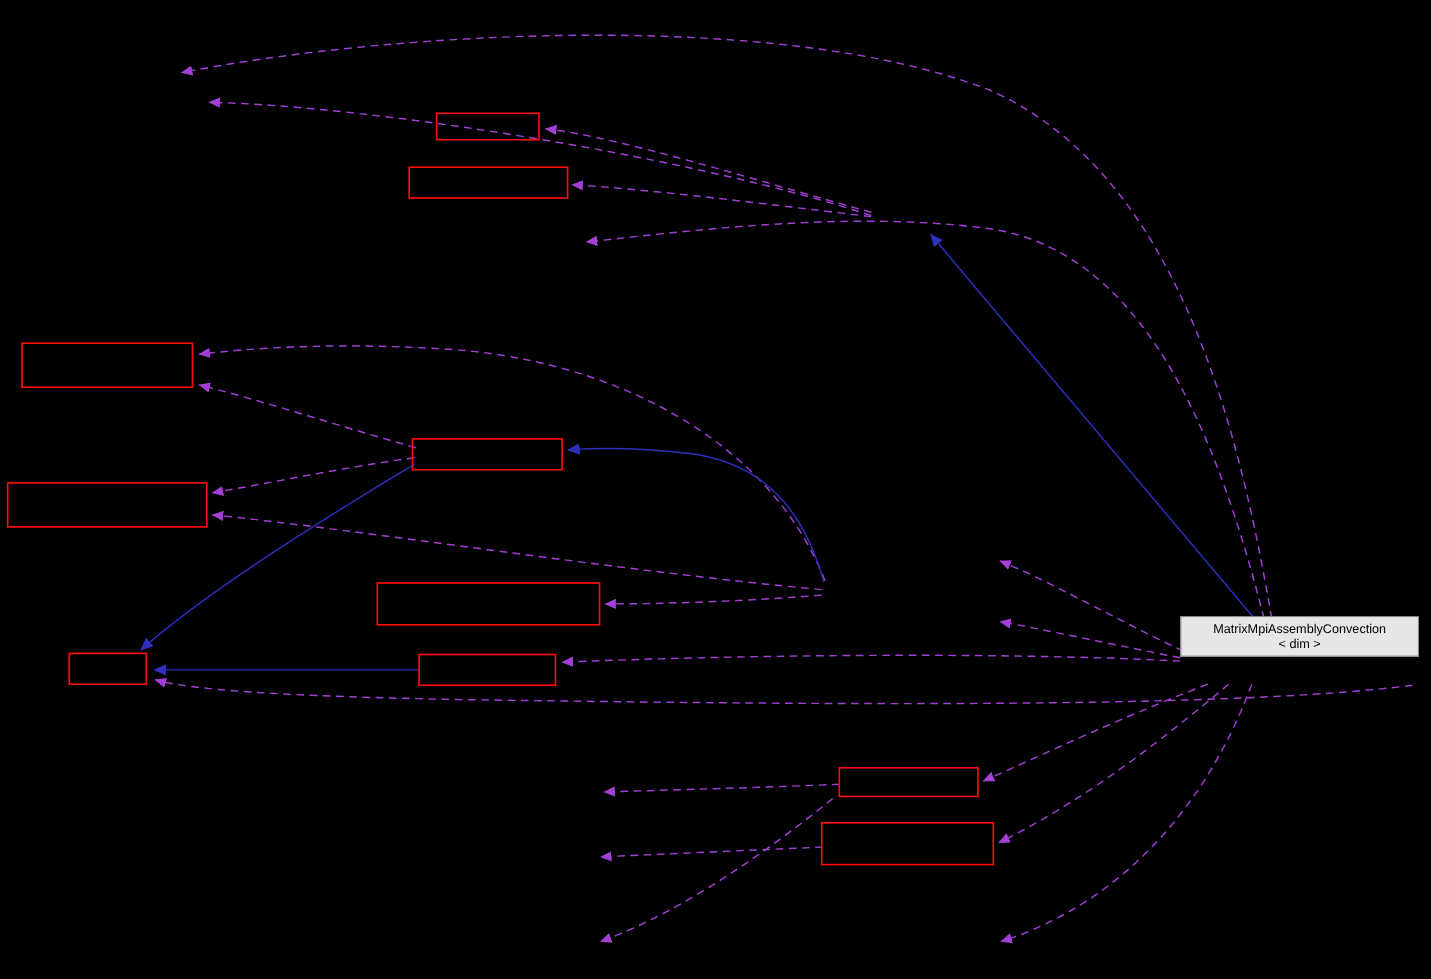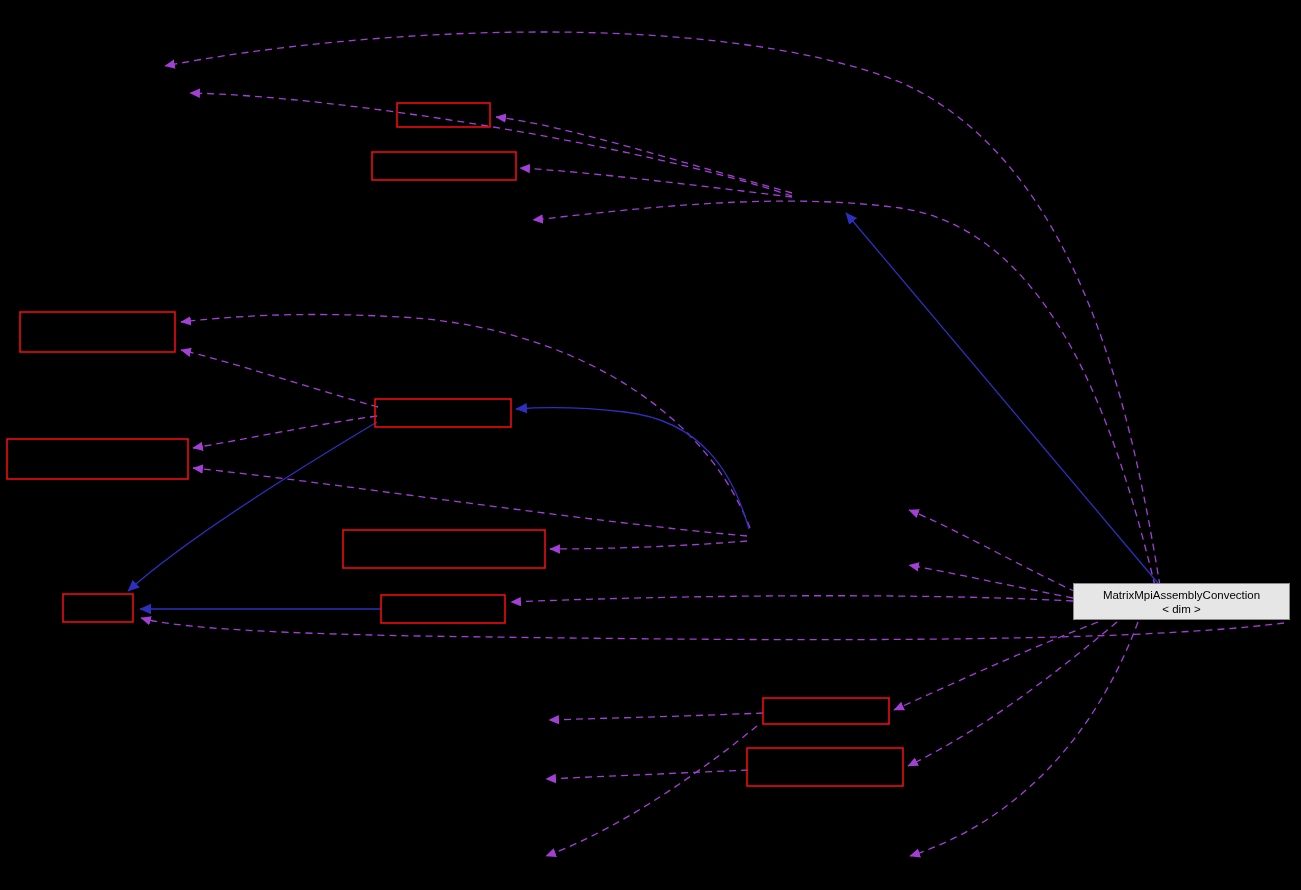--- a/index.html
+++ b/index.html
@@ -101,17 +101,17 @@
         <rect x="375" y="399" width="136" height="28" class="class-box"></rect>
         <rect x="7" y="439" width="181" height="40" class="class-box"></rect>
         <rect x="343" y="530" width="202" height="38" class="class-box"></rect>
         <rect x="63" y="594" width="70" height="28" class="class-box"></rect>
         <rect x="381" y="595" width="124" height="28" class="class-box"></rect>
         <rect x="763" y="698" width="126" height="26" class="class-box"></rect>
         <rect x="747" y="748" width="156" height="38" class="class-box"></rect>
       </g>
   </svg>
 
-  <div class="main-node" id="main-node" style="left: 1073px; top: 583px; width: 217px; height: 37px;">
+  <div class="main-node" id="main-node" style="left: 1073px; top: 560px; width: 217px; height: 37px;">
     <div>MatrixMpiAssemblyConvection</div>
     <div>&lt; dim &gt;</div>
   </div>
 </div>
 
 </body></html>

